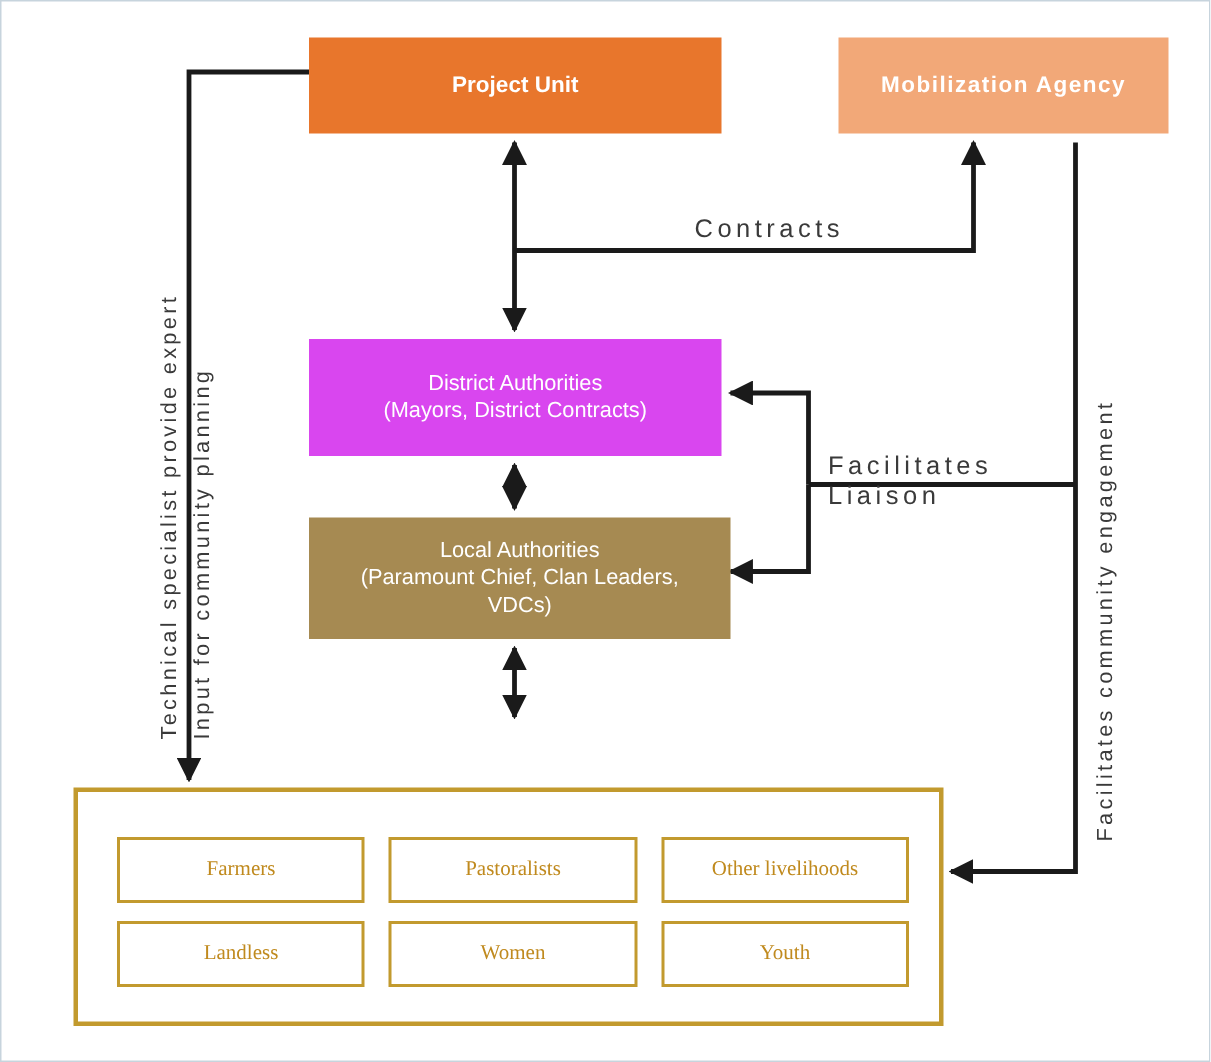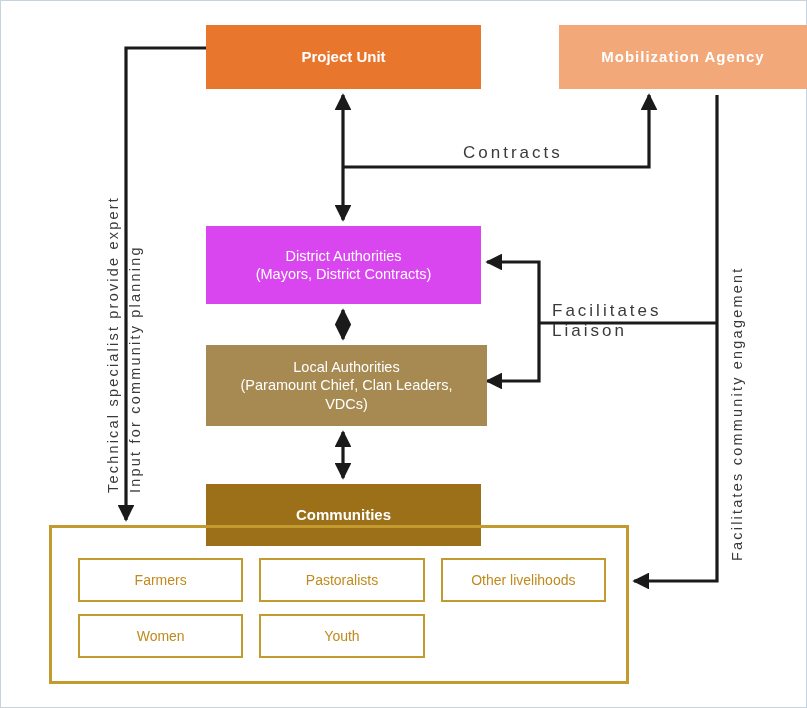--- a/index.html
+++ b/index.html
@@ -27,21 +27,21 @@
     text-align: center;
     color: #ffffff;
     line-height: 1.25;
   }
   #project-unit {
     left: 205px; top: 24px; width: 275px; height: 64px;
     background: #E8762C;
     font-size: 15px; font-weight: bold; justify-content: center;
   }
   #mobilization-agency {
-    left: 558px; top: 24px; width: 248px; height: 64px;
+    left: 558px; top: 24px; width: 220px; height: 64px;
     background: #F2A878;
     font-size: 15px; font-weight: bold; letter-spacing: 1px;
   }
   #district-authorities {
     left: 205px; top: 225px; width: 275px; height: 78px;
     background: #d946ef;
     font-size: 14.5px;
   }
   #local-authorities {
     left: 205px; top: 344px; width: 281px; height: 81px;
@@ -60,20 +60,21 @@
     background: transparent;
   }
   #group-grid {
     position: absolute;
     left: 26px; top: 30px;
     width: 528px;
     display: grid;
     grid-template-columns: repeat(3, 1fr);
     grid-auto-rows: 44px;
     gap: 12px 16px;
+    font-family: Liberation Serif, serif;
   }
   .sub-box {
     border: 2px solid #C29A2E;
     display: flex; align-items: center; justify-content: center;
     color: #C08A1E;
     font-size: 14px;
     background: #ffffff;
   }
   .vlabel {
     position: absolute;
@@ -144,34 +145,34 @@
   </div>
 
   <div class="node" id="local-authorities">
     <div>
       <div>Local Authorities</div>
       <div>(Paramount Chief, Clan Leaders,</div>
       <div>VDCs)</div>
     </div>
   </div>
 
-  <div class="node" id="communities">
-    <span>Communities</span>
-  </div>
 
   <div id="community-group">
     <div id="group-grid">
       <div class="sub-box">
         <span>Farmers</span>
       </div>
       <div class="sub-box">
         <span>Pastoralists</span>
       </div>
       <div class="sub-box">
         <span>Other livelihoods</span>
+      </div>
+      <div class="sub-box">
+        <span>Landless</span>
       </div>
       <div class="sub-box">
         <span>Women</span>
       </div>
       <div class="sub-box">
         <span>Youth</span>
       </div>
     </div>
   </div>
 

